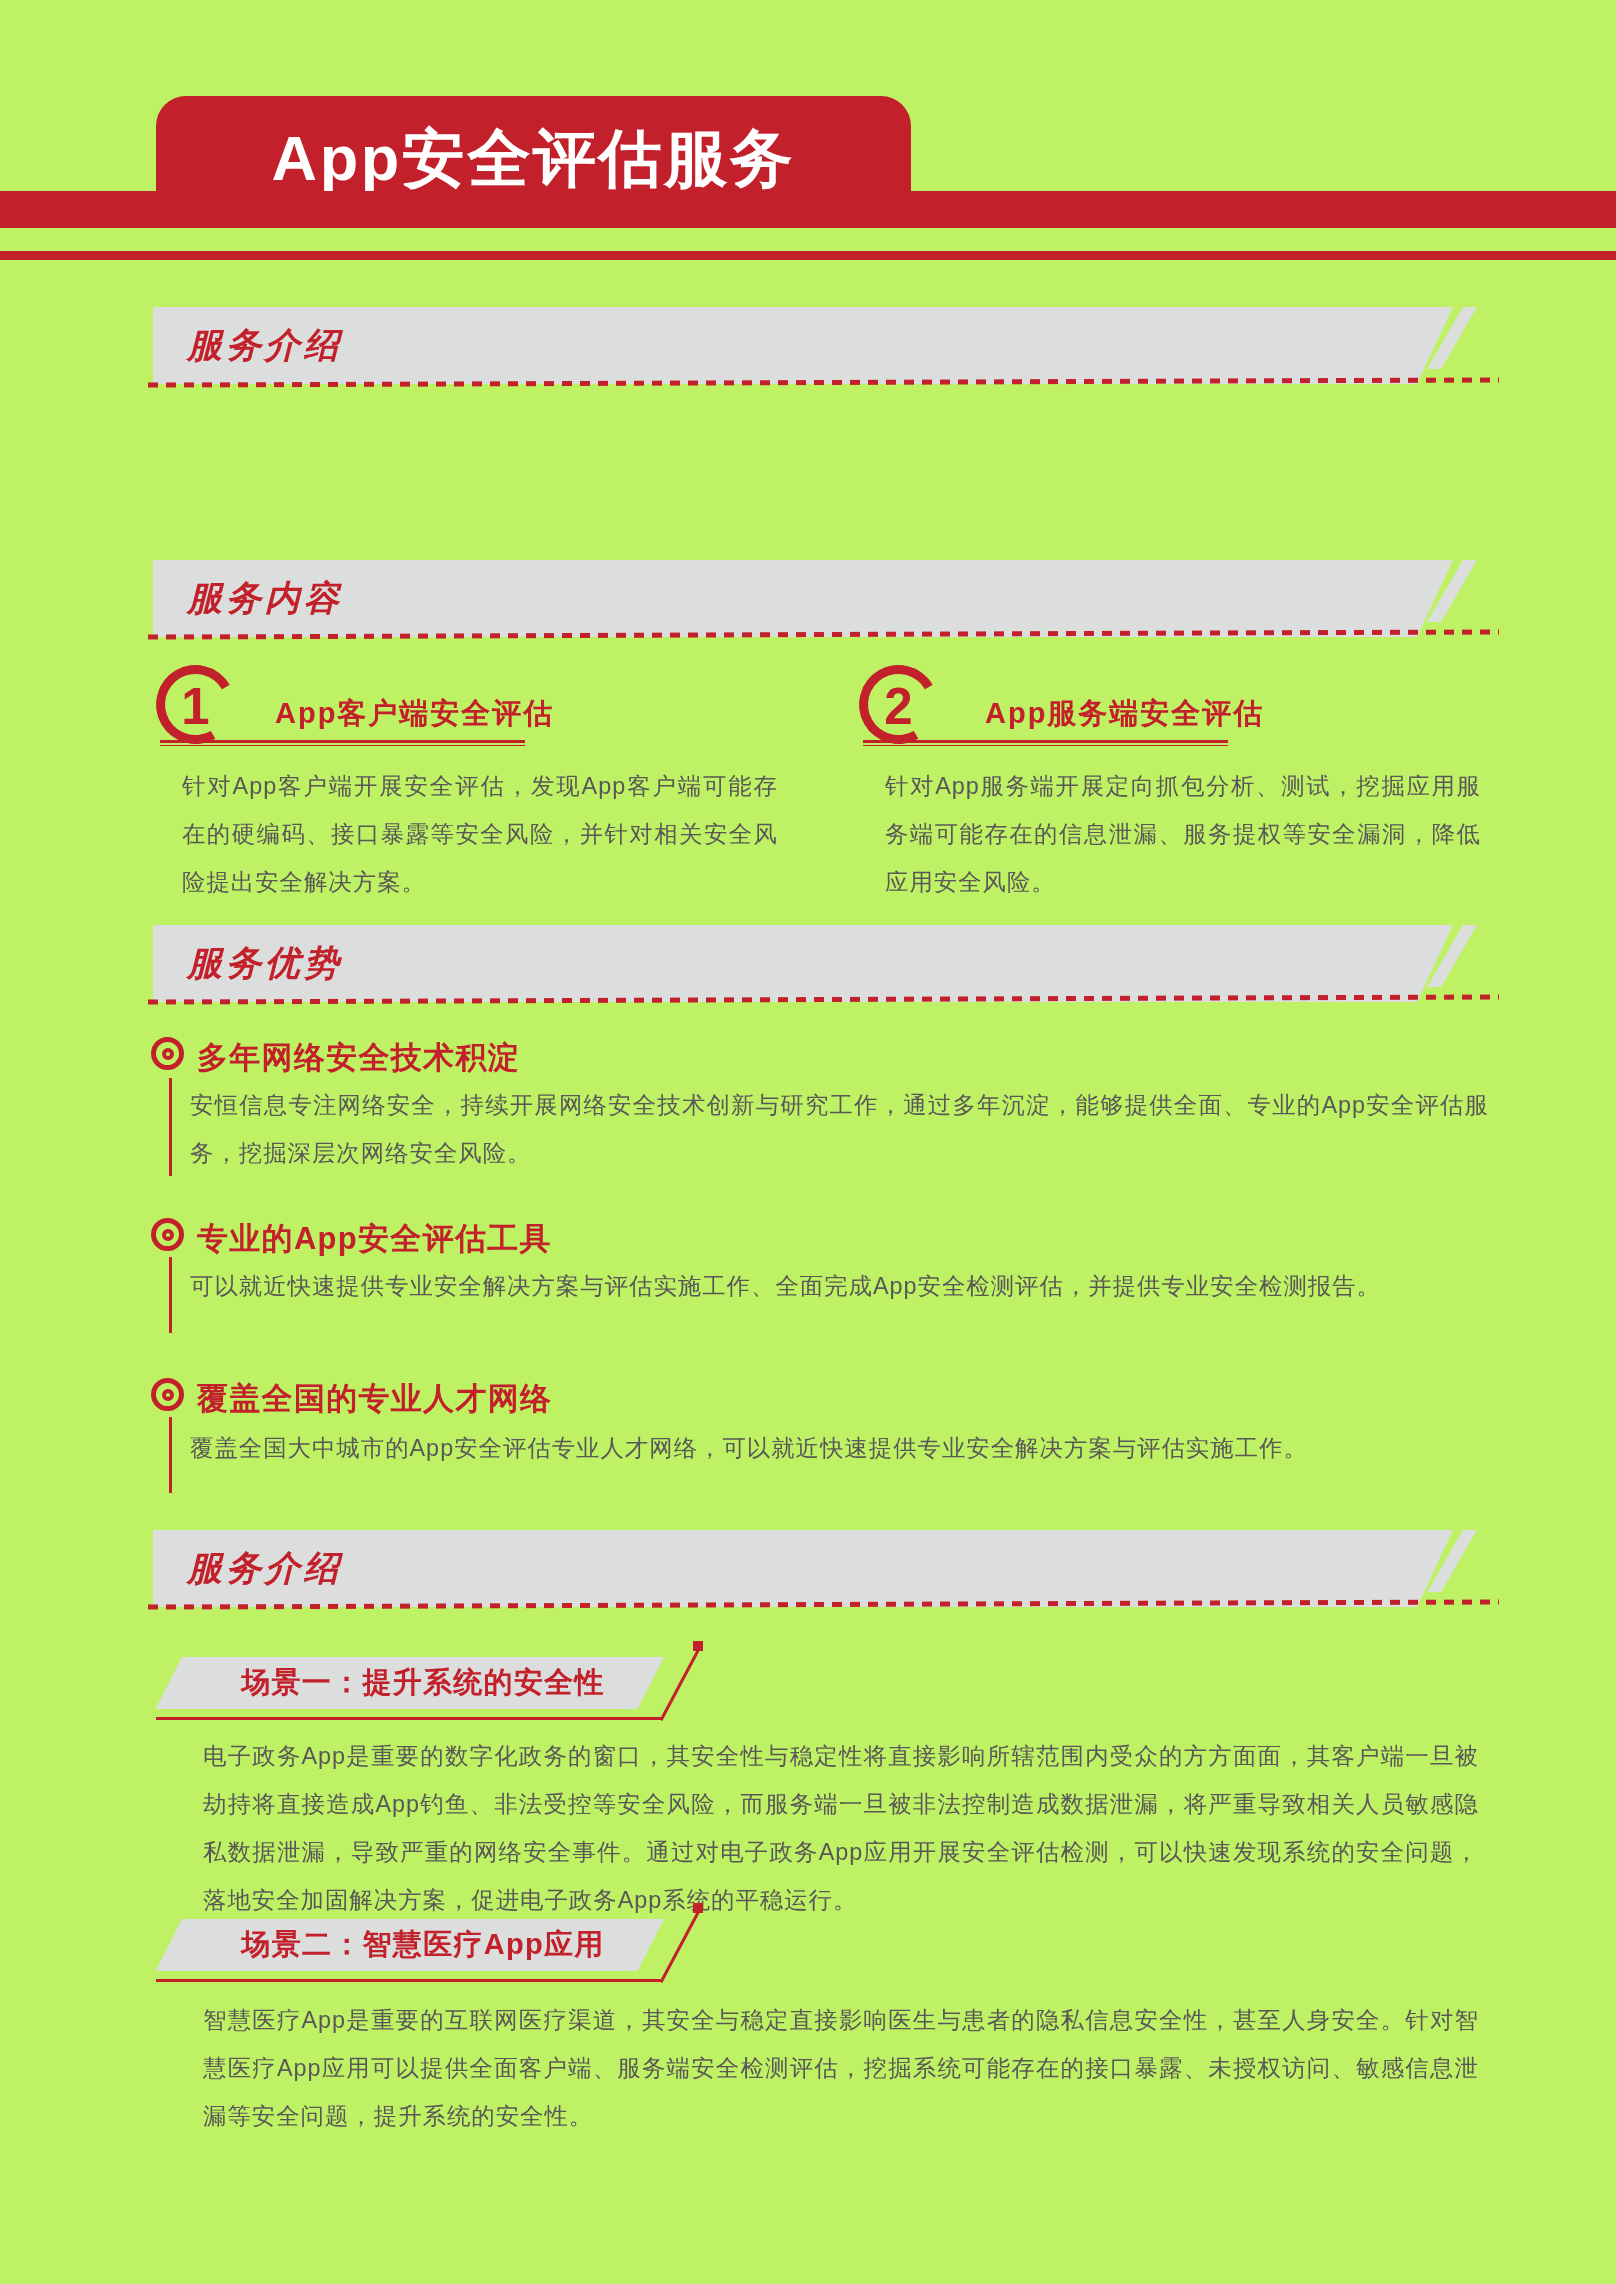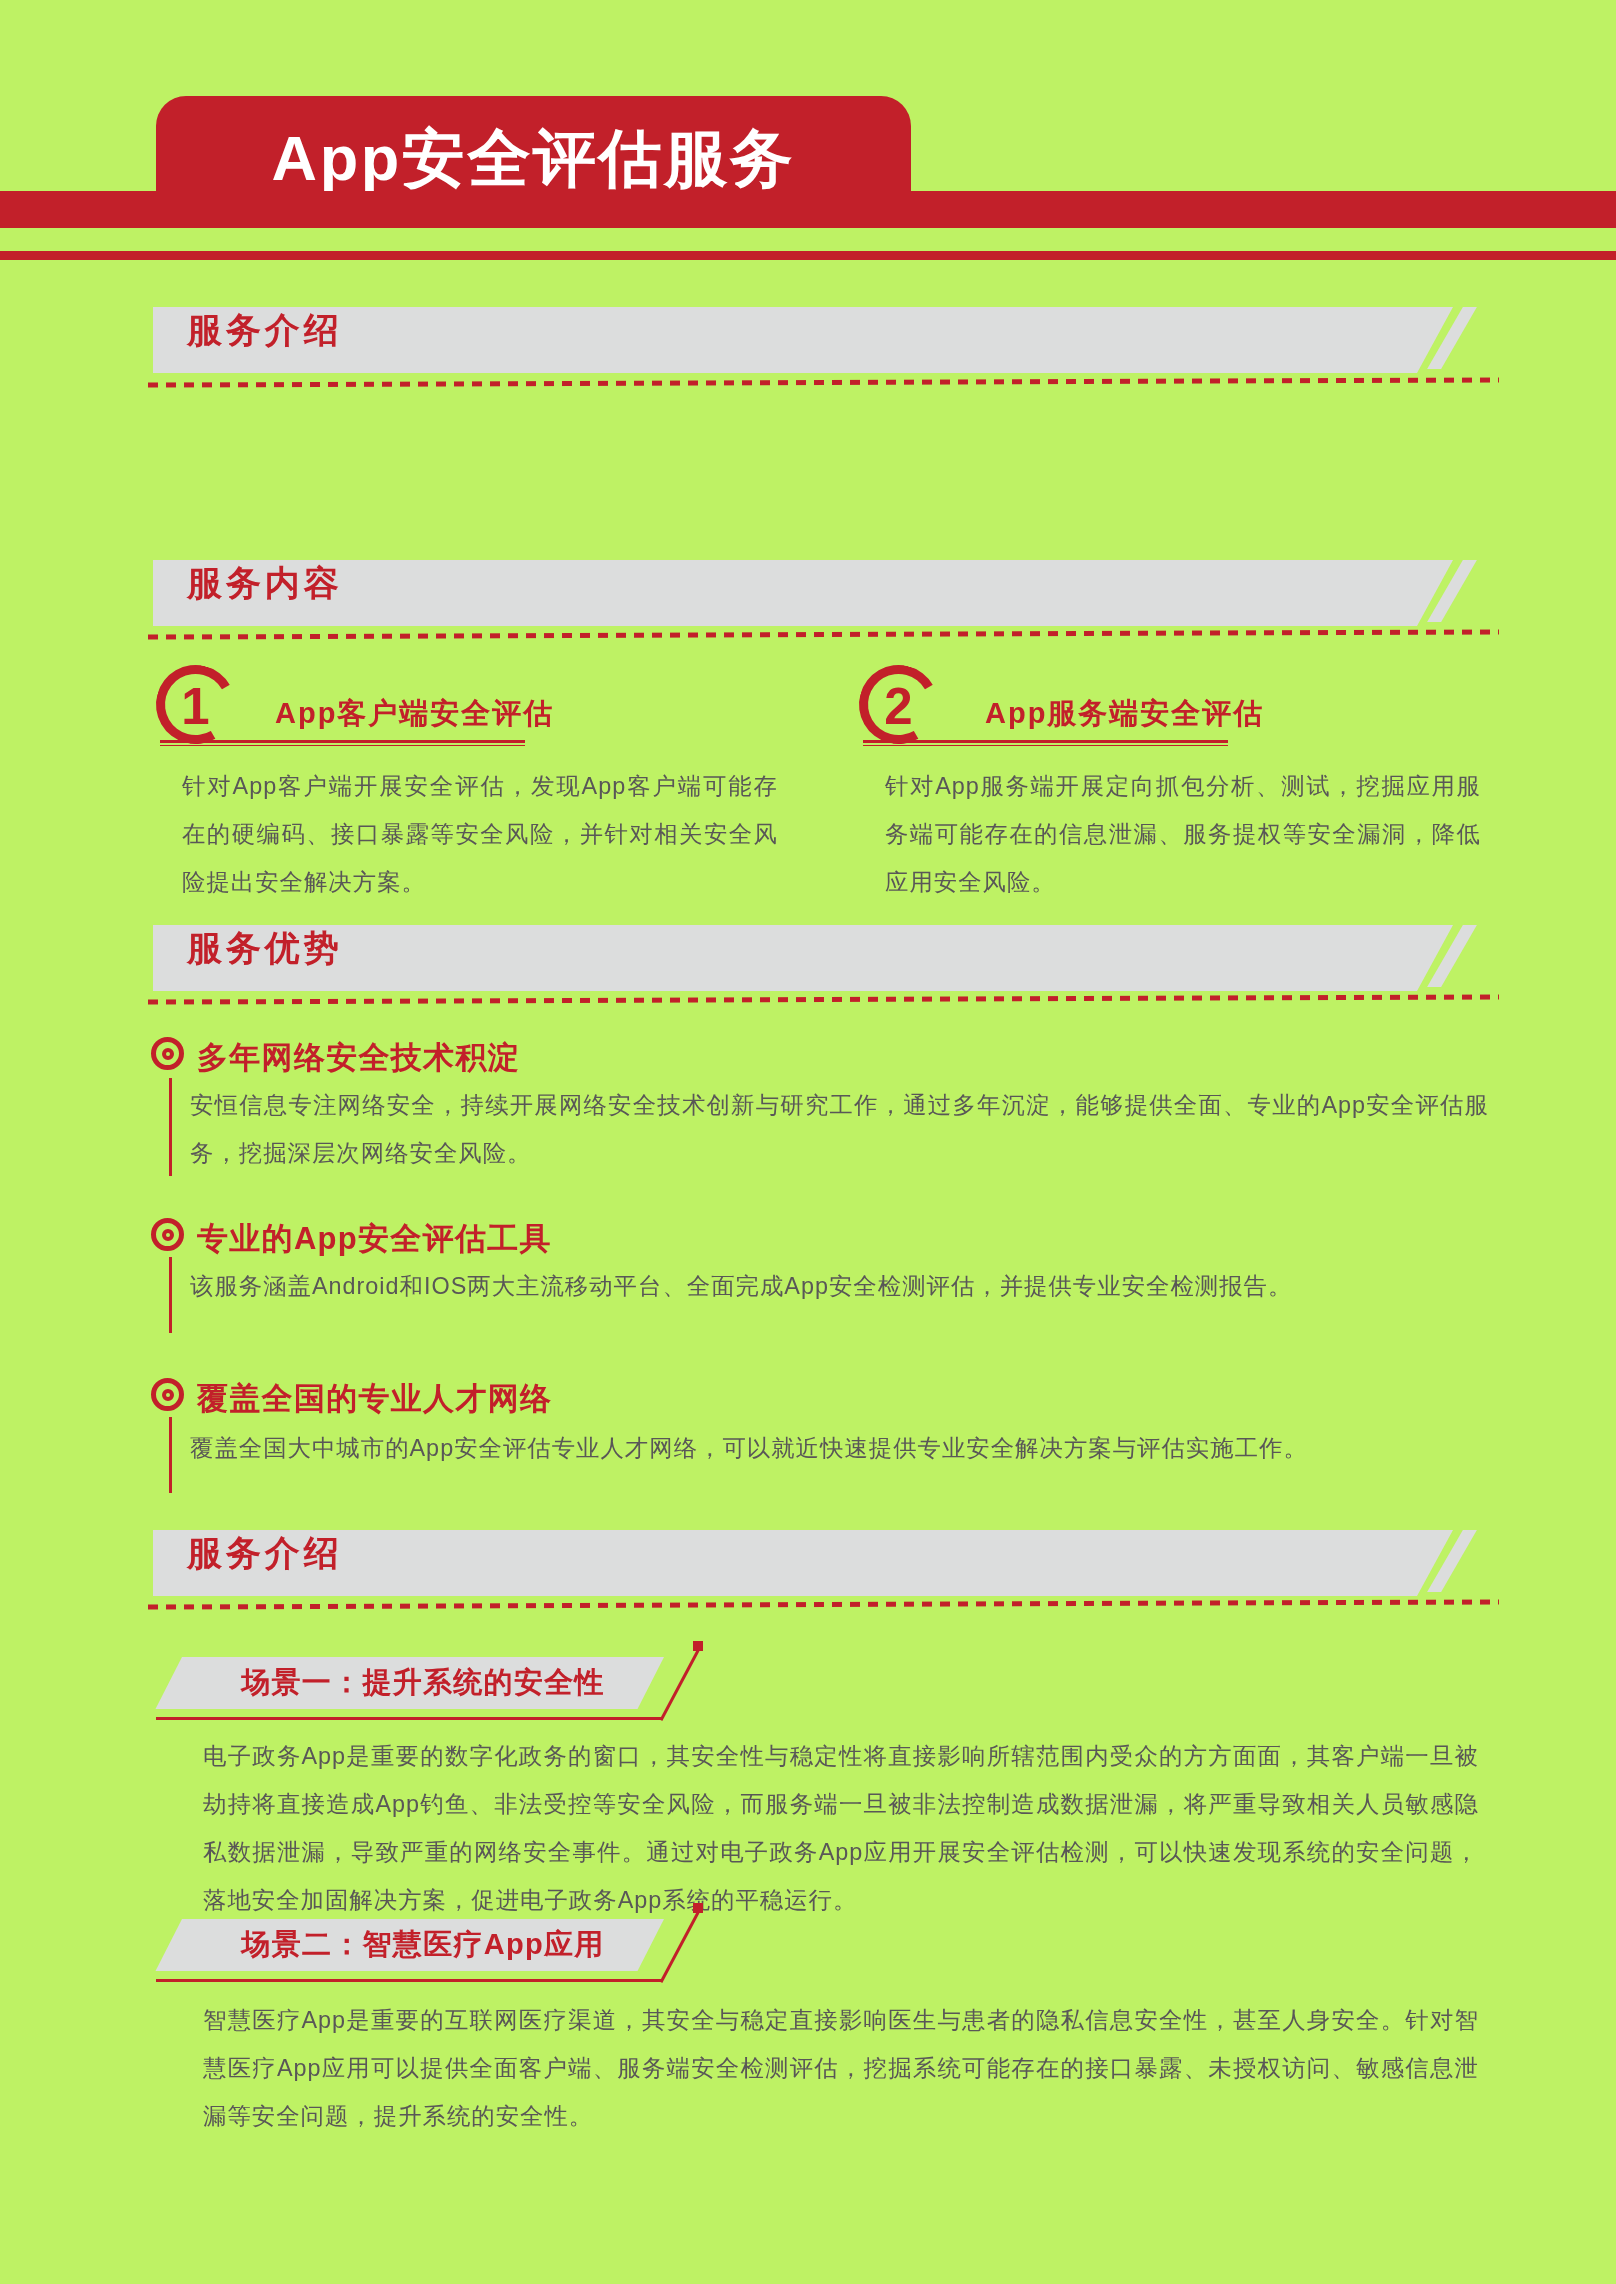--- a/index.html
+++ b/index.html
@@ -25,24 +25,24 @@
   }
   .banner-title{
     color:#ffffff;font-size:63px;font-weight:bold;letter-spacing:2.6px;
     line-height:1.05;white-space:nowrap;
   }
   .band-thick{position:absolute;left:0;top:191px;width:1616px;height:37px;background:var(--red);}
   .band-thin{position:absolute;left:0;top:251px;width:1616px;height:8.5px;background:var(--red);}
 
   
   .sec-bar{
-    position:absolute;left:153px;width:1300px;height:66px;
+    position:absolute;left:153px;width:1300px;height:77px;
     background:var(--gray);
     clip-path:polygon(0 0,100% 0,calc(100% - 36px) 100%,0 100%);
-    display:flex;
+    display:flex;align-items:center;font-style:italic;
   }
   .sec-title{
     color:var(--red);font-size:35px;font-weight:bold;letter-spacing:3.9px;
     padding-left:34px;white-space:nowrap;
   }
   .sec-sliver{
     position:absolute;left:1445px;width:13.7px;height:62px;
     background:var(--gray);transform:skewX(-30deg);
   }
   .sec-dash{
@@ -142,21 +142,21 @@
   <div class="sec-dash" style="top:997px;"></div>
 
   <div class="adv-icon" style="left:151px;top:1037px;"></div>
   <div class="adv-title" style="left:197px;top:1037px;">多年网络安全技术积淀</div>
   <div class="adv-vline" style="top:1078px;height:98px;"></div>
   <div class="para" style="left:190px;top:1081px;width:1299px;">安恒信息专注网络安全，持续开展网络安全技术创新与研究工作，通过多年沉淀，能够提供全面、专业的App安全评估服务，挖掘深层次网络安全风险。</div>
 
   <div class="adv-icon" style="left:151px;top:1218px;"></div>
   <div class="adv-title" style="left:197px;top:1218px;">专业的App安全评估工具</div>
   <div class="adv-vline" style="top:1257px;height:76px;"></div>
-  <div class="para" style="left:190px;top:1262px;width:1299px;">该服务涵盖Android和IOS两大主流移动平台、全面完成App安全检测评估，并提供专业安全检测报告。</div>
+  <div class="para" style="left:190px;top:1262px;width:1299px;">可以就近快速提供专业安全解决方案与评估实施工作、全面完成App安全检测评估，并提供专业安全检测报告。</div>
 
   <div class="adv-icon" style="left:151px;top:1378px;"></div>
   <div class="adv-title" style="left:197px;top:1378px;">覆盖全国的专业人才网络</div>
   <div class="adv-vline" style="top:1417px;height:76px;"></div>
   <div class="para" style="left:190px;top:1424px;width:1299px;">覆盖全国大中城市的App安全评估专业人才网络，可以就近快速提供专业安全解决方案与评估实施工作。</div>
 
   <div class="sec-bar" style="top:1530px;">
     <div class="sec-title">服务介绍</div>
   </div>
   <div class="sec-sliver" style="top:1530px;"></div>

